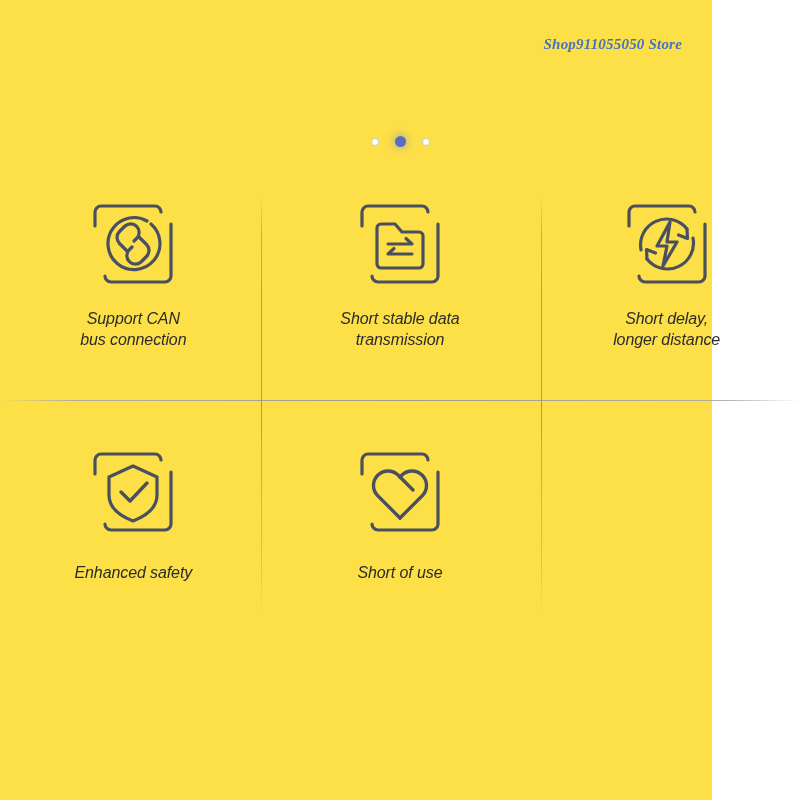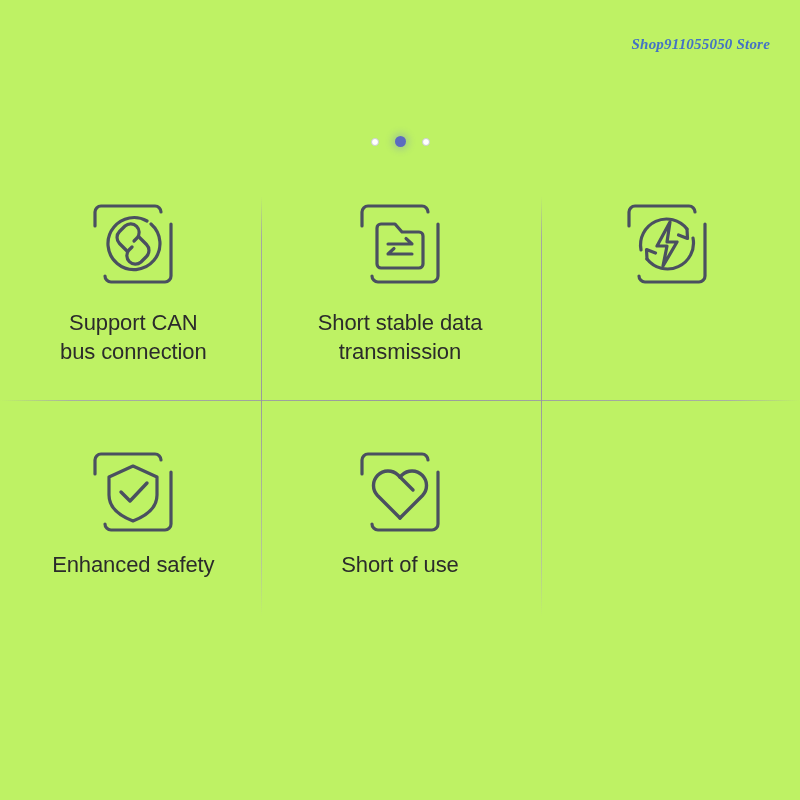--- a/index.html
+++ b/index.html
@@ -10,23 +10,23 @@
     width: 800px;
     height: 800px;
     background: #ffffff;
     font-family: "Liberation Sans", sans-serif;
     overflow: hidden;
     position: relative;
   }
 
   .page {
     position: relative;
-    width: 800px;
+    width: 712px;
     height: 800px;
-    background: #bef264;
+    background: #fde047;
   }
 
   
   .store-label {
     position: absolute;
     top: 36px;
     right: 30px;
     font-family: "Liberation Serif", serif;
     font-style: italic;
     font-weight: bold;
@@ -92,30 +92,31 @@
   }
   .icon-wrap svg {
     display: block;
     width: 100px;
     height: 100px;
   }
 
   .feature-label {
     margin-top: 14px;
     text-align: center;
-    font-size: 22px;
+    font-size: 16px;
     line-height: 1.32;
     color: #2b2b2b;
     font-family: "Liberation Sans", sans-serif;
     font-weight: 400;
     letter-spacing: -0.1px;
     white-space: pre-line;
     max-width: 230px;
-  }
-  .cell.row2 .feature-label { margin-top: 8px; }
+    font-style: italic;
+  }
+  .cell.row2 .feature-label { margin-top: 20px; }
 
   
   .divider-h {
     position: absolute;
     left: 0;
     top: 400px;
     width: 800px;
     height: 1px;
     background: linear-gradient(to right,
         rgba(190,190,195,0) 0%,
@@ -187,20 +188,22 @@
         <svg viewBox="0 0 100 100" fill="none" xmlns="http://www.w3.org/2000/svg">
           <path d="M12 32 V18 A6 6 0 0 1 18 12 H72 A6 6 0 0 1 78 18" stroke="#4a5060" stroke-width="3.2" stroke-linecap="round"></path>
           <path d="M88 30 V82 A6 6 0 0 1 82 88 H28 A6 6 0 0 1 22 82" stroke="#4a5060" stroke-width="3.2" stroke-linecap="round"></path>
           <path d="M24 56 A26 26 0 0 1 70 35" stroke="#4a5060" stroke-width="3.2" stroke-linecap="round"></path>
           <path d="M76 44 A26 26 0 0 1 30 65" stroke="#4a5060" stroke-width="3.2" stroke-linecap="round"></path>
           <path d="M70 35 L70.5 44.5 L61.5 41" stroke="#4a5060" stroke-width="3.2" stroke-linecap="round" stroke-linejoin="round"></path>
           <path d="M30 65 L29.5 55.5 L38.5 59" stroke="#4a5060" stroke-width="3.2" stroke-linecap="round" stroke-linejoin="round"></path>
           <path d="M53 28 L40 52 H50 L46 72 L60 48 H50 Z" stroke="#4a5060" stroke-width="3.2" stroke-linejoin="round" stroke-linecap="round"></path>
         </svg>
       </span>
+      <div class="feature-label">Short delay,
+longer distance</div>
     </div>
 
     <div class="cell row2">
       <span class="icon-wrap">
         <svg viewBox="0 0 100 100" fill="none" xmlns="http://www.w3.org/2000/svg">
           <path d="M12 32 V18 A6 6 0 0 1 18 12 H72 A6 6 0 0 1 78 18" stroke="#4a5060" stroke-width="3.2" stroke-linecap="round"></path>
           <path d="M88 30 V82 A6 6 0 0 1 82 88 H28 A6 6 0 0 1 22 82" stroke="#4a5060" stroke-width="3.2" stroke-linecap="round"></path>
           <path d="M50 24 L74 35 V53 C74 66 63 74 50 79 C37 74 26 66 26 53 V35 Z" stroke="#4a5060" stroke-width="3.2" stroke-linejoin="round"></path>
           <path d="M38 50 L47 59 L64 41" stroke="#4a5060" stroke-width="3.4" stroke-linecap="round" stroke-linejoin="round"></path>
         </svg>

